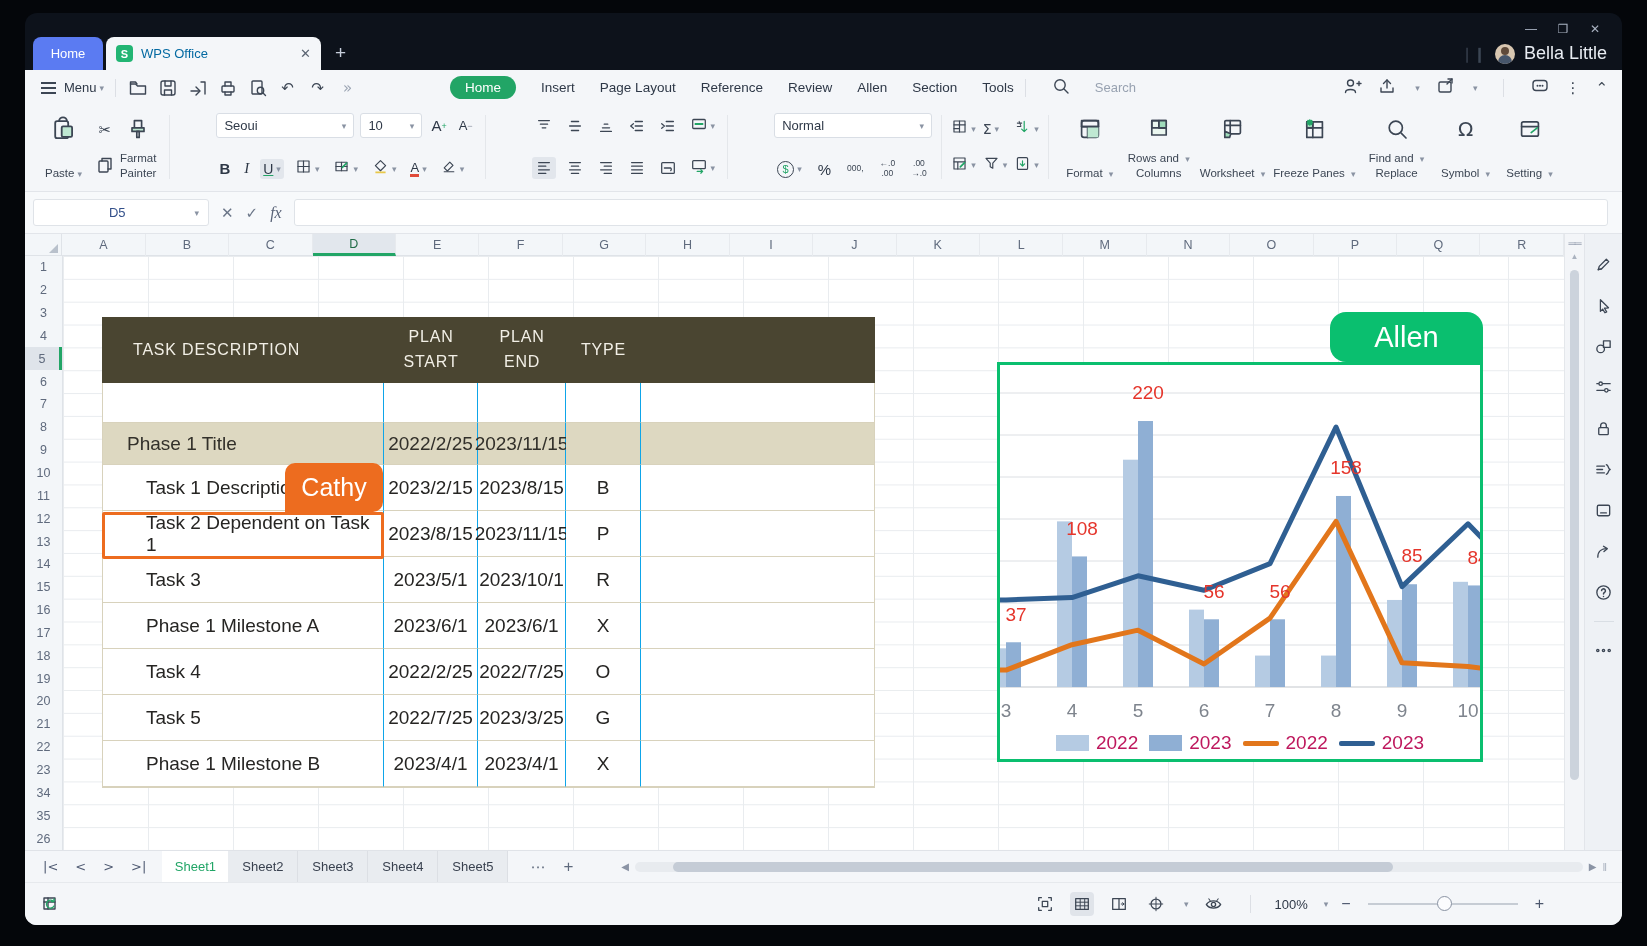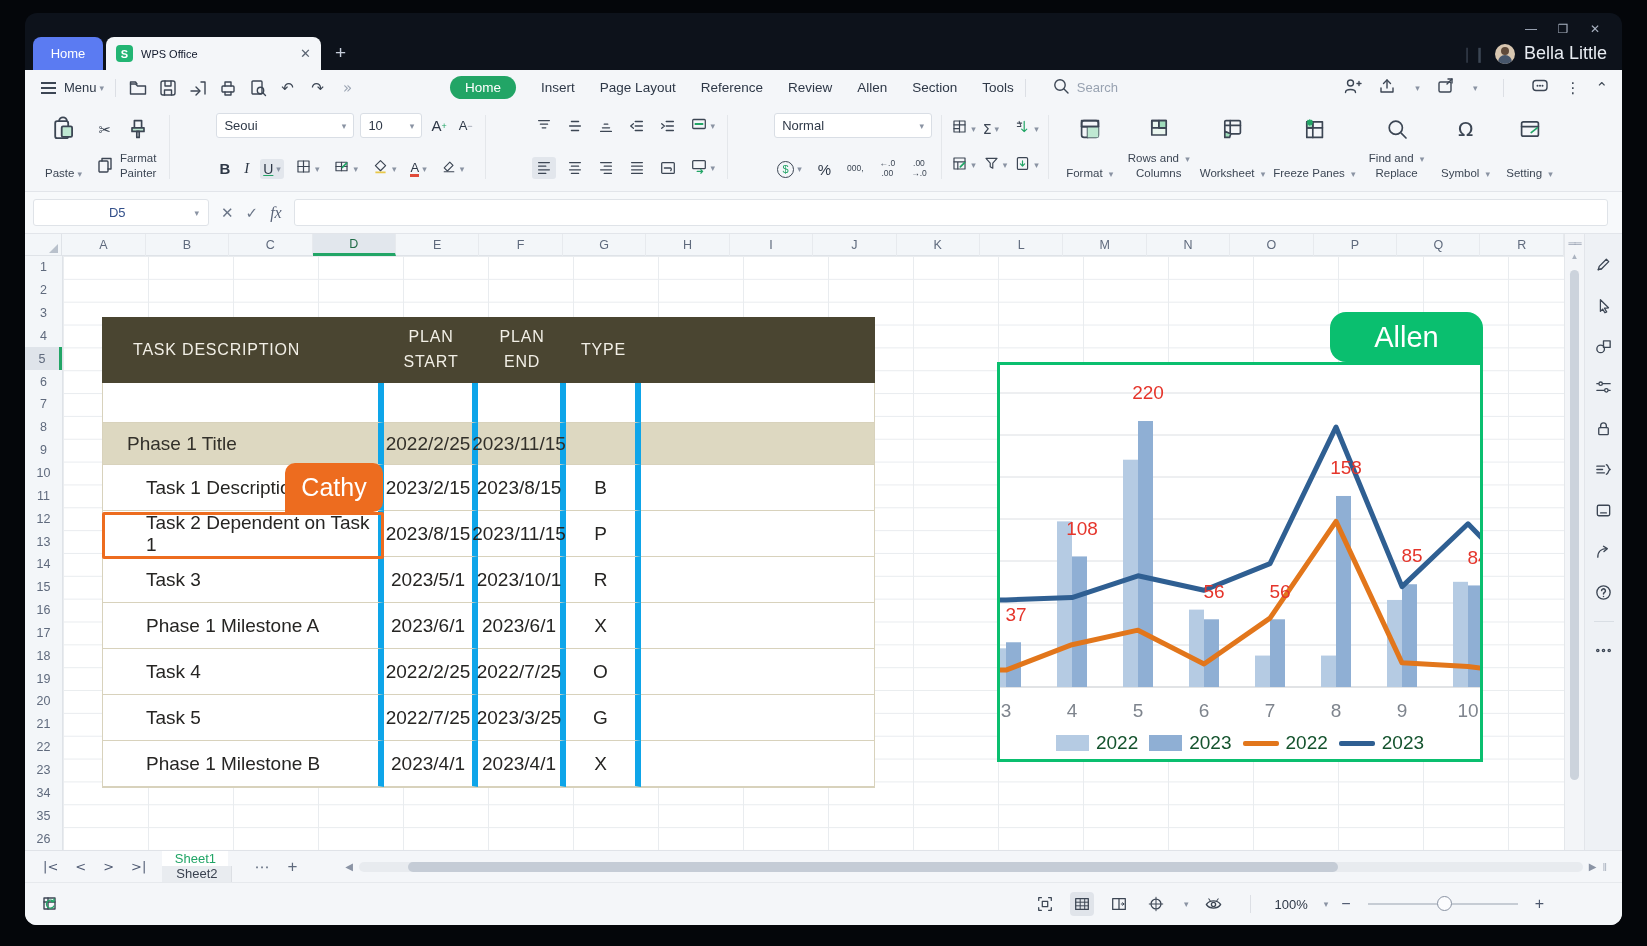--- a/index.html
+++ b/index.html
@@ -6,21 +6,21 @@
   html,body { width:1647px; height:946px; background:#04060a; font-family:"Liberation Sans", sans-serif; overflow:hidden; }
   .page { position:relative; width:1647px; height:946px; background:#04060a; }
   .app { position:absolute; left:25px; top:13px; width:1597px; height:912px; background:#0d121b; border-radius:12px; overflow:hidden; display:flex; flex-direction:column; }
 
   
   .titlebar { height:57px; position:relative; flex:0 0 auto; }
   .tabstrip { position:absolute; left:8px; bottom:0; display:flex; align-items:flex-end; }
   .home-tab { width:70px; height:33px; background:#5b7bf2; border-radius:8px 8px 0 0; color:#fff; font-size:13px; display:flex; align-items:center; justify-content:center; }
   .doc-tab { margin-left:3px; width:215px; height:33px; background:#f4f6f9; border-radius:8px 8px 0 0; display:flex; align-items:center; padding:0 10px; }
   .doc-logo { width:17px; height:17px; background:#22b573; border-radius:4px; color:#fff; font-size:11px; font-weight:bold; display:flex; align-items:center; justify-content:center; }
-  .doc-title { font-size:11px; color:#0f172a; margin-left:8px; }
+  .doc-title { font-size:13px; color:#0369a1; margin-left:8px; }
   .tab-close { margin-left:auto; color:#5a6472; font-size:13px; cursor:pointer; }
   .tab-add { margin-left:14px; margin-bottom:6px; color:#c6cedb; font-size:19px; }
   .winctrls { position:absolute; right:20px; top:9px; display:flex; gap:18px; color:#a9b2c1; font-size:12px; }
   .winctrls span { width:14px; text-align:center; }
   .account { position:absolute; right:15px; bottom:6px; display:flex; align-items:center; gap:9px; }
   .acct-name { color:#e8ecf2; font-size:18px; }
   .sbtoggle { color:#8a93a4; font-size:12px; }
   .avatar { width:20px; height:20px; border-radius:50%; background:#d8c6b0; position:relative; overflow:hidden; }
   .avatar::before { content:""; position:absolute; left:6px; top:3px; width:8px; height:8px; border-radius:50%; background:#5f4a3a; }
   .avatar::after { content:""; position:absolute; left:3px; top:11px; width:14px; height:10px; border-radius:7px 7px 0 0; background:#47566b; }
@@ -34,21 +34,21 @@
   .hamb i { display:block; height:2px; background:#3c4654; margin:3px 0; }
   .menu-lbl { margin-left:8px; }
   .caret { color:#8a93a3; font-size:9px; margin-left:3px; }
   .vdiv { width:1px; height:18px; background:#dcdfe5; margin:0 11px; }
   .fileicons { display:flex; align-items:center; gap:9px; color:#3c4654; }
   .fileicons .ic { width:21px; height:21px; display:flex; align-items:center; justify-content:center; }
   .txtic { font-family:"DejaVu Sans", sans-serif; font-size:15px; color:#3c4654; }
   .ribbon-tabs { display:flex; align-items:center; gap:25px; margin-left:92px; }
   .rtab { color:#2e3847; font-size:13.5px; }
   .rtab.active { background:#22a566; color:#fff; padding:4px 15px; border-radius:13px; }
-  .searchbox { display:flex; align-items:center; gap:6px; color:#98a2b1; margin-left:14px; }
+  .searchbox { display:flex; align-items:center; gap:24px; color:#98a2b1; margin-left:14px; }
   .mb-right { margin-left:auto; display:flex; align-items:center; gap:15px; color:#3c4654; }
 
   
   .ribbon { height:87px; border-bottom:1px solid #e2e5ea; display:flex; align-items:stretch; padding:7px 8px 9px 16px; flex:0 0 auto; }
   .rdiv { width:1px; background:#e4e7eb; margin:3px 9px; }
   .bigbtn { display:flex; flex-direction:column; align-items:center; justify-content:space-between; padding:2px 4px; font-size:11.5px; color:#3c4654; text-align:center; line-height:1.25; }
   .bigbtn .bicon { height:30px; display:flex; align-items:center; }
   .grp { display:flex; }
   .col2 { display:flex; flex-direction:column; justify-content:space-around; margin-left:8px; }
   .smic { width:22px; height:20px; display:flex; align-items:center; justify-content:center; color:#3c4654; }
@@ -83,49 +83,49 @@
   .rowcell.active { background:#dfe4ea; border-right:3px solid #22a566; }
   .gridbg { position:absolute; left:38px; top:22px; right:0; bottom:0;
     background-image: linear-gradient(to right, #e9ecef 1px, transparent 1px), linear-gradient(to bottom, #e9ecef 1px, transparent 1px);
     background-size:85px 22.85px; }
 
   
   .tasktable { position:absolute; left:77px; top:83px; width:773px; background:#fff; border:1px solid #d8d2bc; border-top:none; z-index:3; }
   .t-header { height:66px; background:#4a4531; display:flex; color:#f2efe6; font-size:16px; letter-spacing:0.8px; margin:0 -1px; }
   .t-header .hc { display:flex; align-items:center; justify-content:center; text-align:center; line-height:1.55; }
   .t-row { display:flex; }
-  .t-row .tc { border-right:6px solid #0ea5e9; border-bottom:1px solid #d8d2bc; display:flex; align-items:center; font-size:19px; color:#262523; background:#fff; }
+  .t-row .tc { border-right:1px solid #0ea5e9; border-bottom:1px solid #d8d2bc; display:flex; align-items:center; font-size:19px; color:#262523; background:#fff; }
   .t-row .tc:last-child { border-right:none; }
   .t-row.phase .tc { background:#ddd8c1; color:#32302a; }
   .tc.cdate, .tc.ctype { justify-content:center; }
 
   .cathy-tag { position:absolute; left:260px; top:229px; width:98px; height:49px; background:#ed6c1f; border-radius:10px 10px 10px 0; color:#fff; font-size:25px; display:flex; align-items:center; justify-content:center; z-index:5; }
   .cathy-sel { position:absolute; left:77px; top:278px; width:282px; height:47px; border:3px solid #ed6c1f; border-radius:2px; z-index:4; }
 
   
   .chartbox { position:absolute; left:972px; top:128px; width:486px; height:400px; background:#fff; border:3px solid #0abf6f; z-index:3; overflow:hidden; }
-  .chart-legend { position:absolute; left:0; right:0; bottom:5px; display:flex; align-items:center; justify-content:center; gap:11px; font-size:19px; color:#14532d; }
+  .chart-legend { position:absolute; left:0; right:0; bottom:5px; display:flex; align-items:center; justify-content:center; gap:11px; font-size:19px; color:#be185d; }
   .lg-item { display:flex; align-items:center; gap:7px; }
   .lg-bar { width:33px; height:16px; }
   .lg-line { width:36px; height:5px; border-radius:2px; }
   .allen-tag { position:absolute; left:1305px; top:78px; width:153px; height:50px; background:#0abf6f; border-radius:16px 16px 0 16px; color:#fff; font-size:29px; display:flex; align-items:center; justify-content:center; z-index:5; }
 
   
   .vscroll { width:20px; background:#f3f5f8; border-left:1px solid #e4e7eb; position:relative; flex:0 0 auto; }
   .vs-handle { position:absolute; top:4px; left:0; right:0; text-align:center; color:#9aa3b2; font-size:10px; letter-spacing:-1px; }
   .vs-up { position:absolute; top:18px; left:0; right:0; text-align:center; color:#aab2bf; font-size:8px; }
   .vs-thumb { position:absolute; top:36px; left:5px; width:9px; height:510px; background:#ccd3dc; border-radius:5px; }
   .sidebar { width:38px; background:#eef1f5; border-left:1px solid #e2e5ea; display:flex; flex-direction:column; align-items:center; padding-top:10px; flex:0 0 auto; }
   .sbic { height:41px; display:flex; align-items:center; justify-content:center; color:#66718a; }
   .sbdiv { width:20px; height:1px; background:#d9dee4; margin:8px 0; }
 
   
   .sheetbar { height:32px; background:#f4f6f9; border-top:1px solid #e0e3e8; display:flex; align-items:center; padding:0 14px 0 18px; flex:0 0 auto; }
   .snav { display:flex; gap:17px; color:#4f5a72; font-size:13px; font-family:"DejaVu Sans", sans-serif; }
-  .sheettabs { display:flex; align-items:stretch; height:32px; margin-left:16px;flex-direction:column; }
+  .sheettabs { display:flex; align-items:stretch; height:32px; margin-left:16px; }
   .stab { width:70px; display:flex; align-items:center; justify-content:center; font-size:13px; color:#39414f; background:#e9ecf0; border-right:1px solid #dcdfe4; }
   .stab.active { background:#fff; color:#21a566; border-right:none; width:66px; }
   .smore { margin-left:22px; color:#5f6a7d; font-size:15px; }
   .sadd { margin-left:18px; color:#5f6a7d; font-size:17px; }
   .hscroll { flex:1; display:flex; align-items:center; margin-left:48px; gap:6px; }
   .hs-track { flex:1; height:10px; border-radius:5px; background:#e8ebef; position:relative; }
   .hs-thumb { position:absolute; left:4%; top:0; width:76%; height:10px; border-radius:5px; background:#c5ccd6; }
   .hs-btn { color:#8b94a5; font-size:10px; }
   .hs-split { color:#a9b1bf; font-size:11px; letter-spacing:1px; }
 

